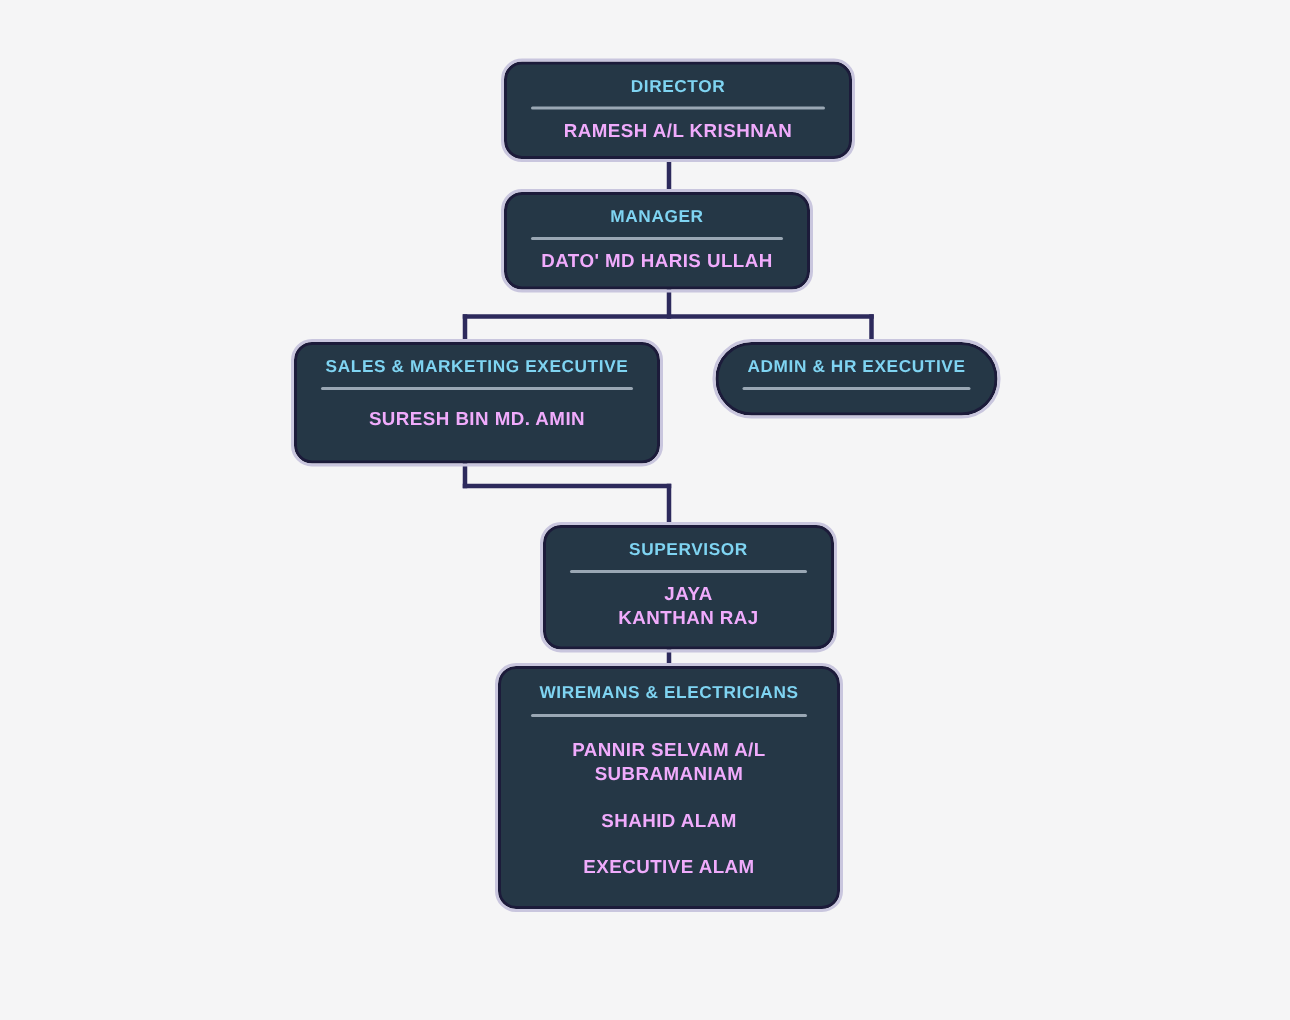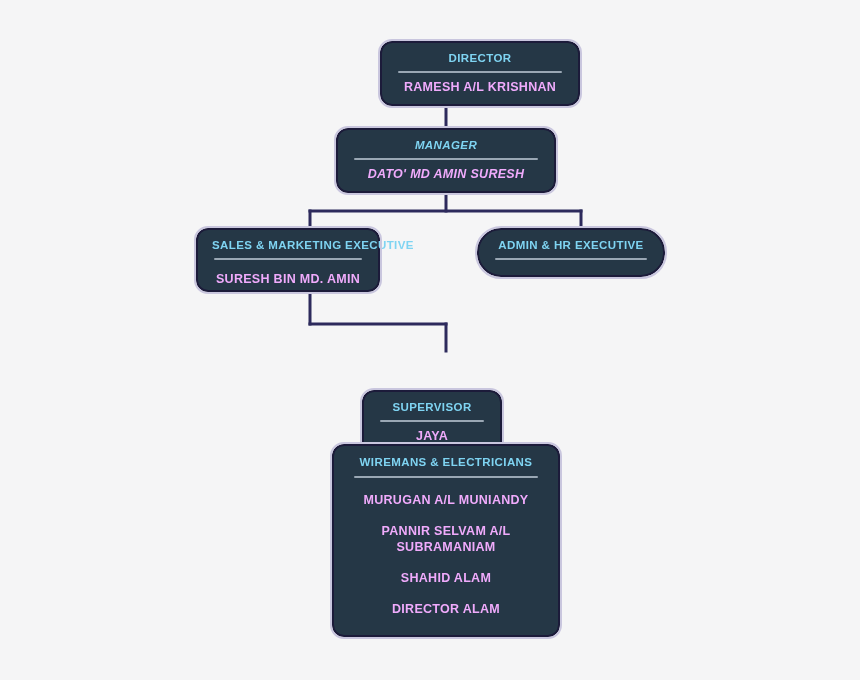--- a/index.html
+++ b/index.html
@@ -62,37 +62,36 @@
     letter-spacing: 0.3px;
     line-height: 1.28;
   }
 
   .name-entry + .name-entry {
     margin-top: 15px;
   }
 
   
   #node-director {
-    left: 336px; top: 41px; width: 200px; margin-left: 44px;
+    left: 336px; top: 41px; width: 232px;
   }
   #node-manager {
-    left: 336px; top: 128px; width: 220px; font-style: italic;
+    left: 336px; top: 128px; width: 204px;
   }
   #node-sales {
-    left: 196px; top: 228px; width: 184px;
-    padding-bottom: 3px;
+    left: 196px; top: 228px; width: 244px;
+    padding-bottom: 20px;
   }
   #node-sales .node-divider { margin-bottom: 11px; }
   #node-admin {
     left: 477px; top: 228px; width: 188px; border-radius: 24px;
   }
   #node-supervisor {
-    left: 362px; top: 350px; width: 140px;
+    left: 362px; top: 350px; width: 194px;
     padding-bottom: 11px;
-    margin-top: 40px;
   }
   #node-wiremans {
     left: 332px; top: 444px; width: 228px;
     padding: 8px 14px 18px 14px;
   }
   #node-wiremans .node-divider {
     margin: 5px 6px 14px 6px;
   }
 </style>
 </head>
@@ -123,21 +122,21 @@
     <div class="node-divider"></div>
     <div class="node-names">
       <div class="name-entry">RAMESH A/L KRISHNAN</div>
     </div>
   </div>
 
   <div class="node" id="node-manager">
     <div class="node-title">MANAGER</div>
     <div class="node-divider"></div>
     <div class="node-names">
-      <div class="name-entry">DATO' MD AMIN SURESH</div>
+      <div class="name-entry">DATO' MD HARIS ULLAH</div>
     </div>
   </div>
 
   <div class="node" id="node-sales">
     <div class="node-title">SALES &amp; MARKETING EXECUTIVE</div>
     <div class="node-divider"></div>
     <div class="node-names">
       <div class="name-entry">SURESH BIN MD. AMIN</div>
     </div>
   </div>
@@ -152,20 +151,19 @@
     <div class="node-divider"></div>
     <div class="node-names">
       <div class="name-entry">JAYA<br>KANTHAN RAJ</div>
     </div>
   </div>
 
   <div class="node" id="node-wiremans">
     <div class="node-title">WIREMANS &amp; ELECTRICIANS</div>
     <div class="node-divider"></div>
     <div class="node-names">
-      <div class="name-entry">MURUGAN A/L MUNIANDY</div>
       <div class="name-entry">PANNIR SELVAM A/L<br>SUBRAMANIAM</div>
       <div class="name-entry">SHAHID ALAM</div>
-      <div class="name-entry">DIRECTOR ALAM</div>
+      <div class="name-entry">EXECUTIVE ALAM</div>
     </div>
   </div>
 
 </div>
 
 </body></html>

